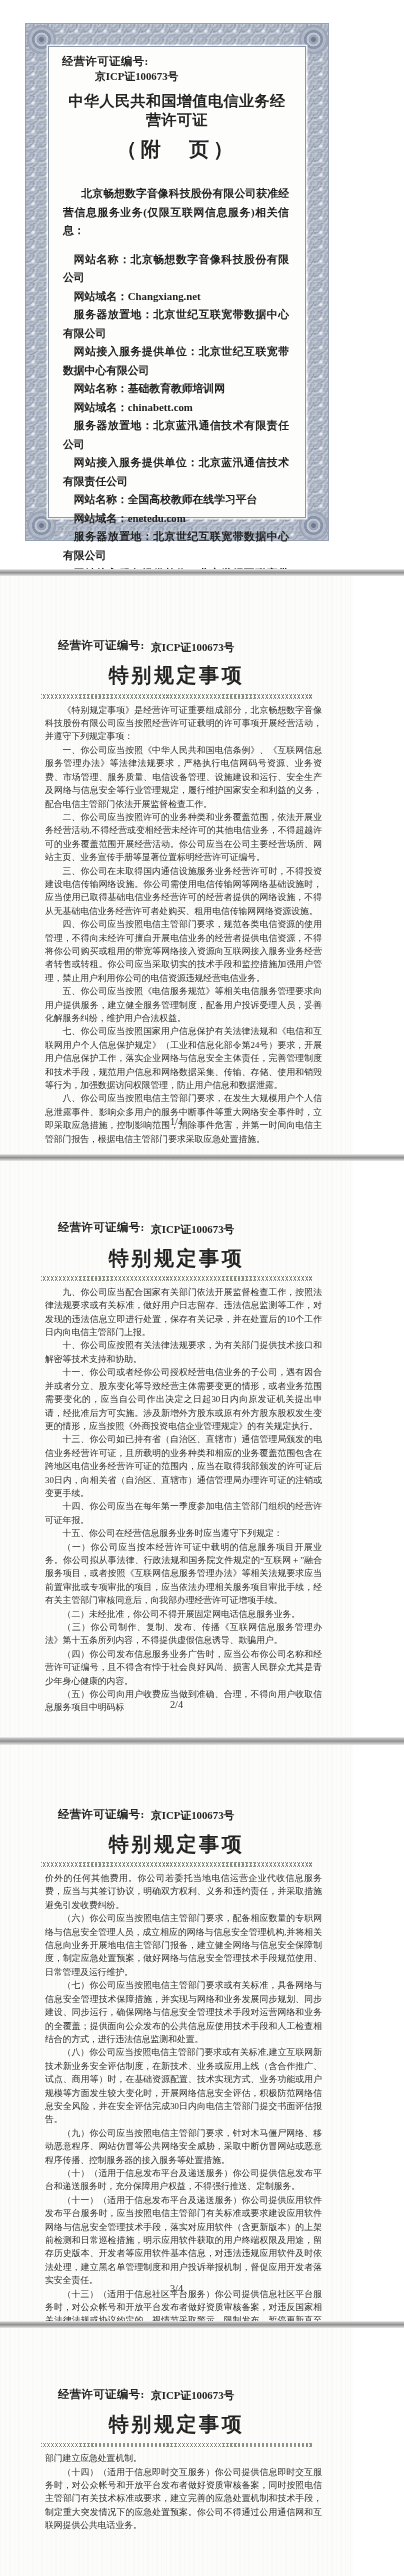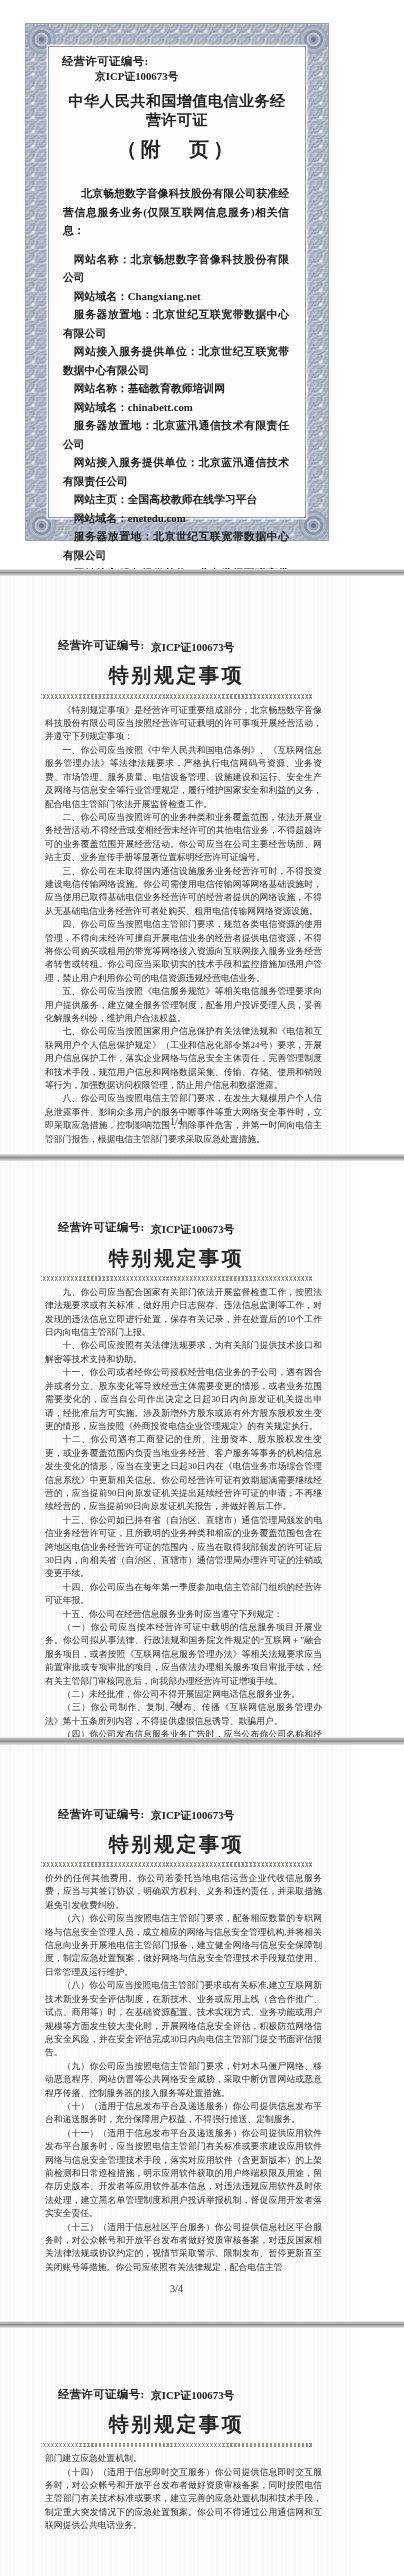--- a/index.html
+++ b/index.html
@@ -118,21 +118,21 @@
       <div class="cert-body">
         <p class="cert-intro">北京畅想数字音像科技股份有限公司获准经营信息服务业务(仅限互联网信息服务)相关信息：</p>
         <div class="entry">网站名称：北京畅想数字音像科技股份有限公司</div>
         <div class="entry">网站域名：Changxiang.net</div>
         <div class="entry">服务器放置地：北京世纪互联宽带数据中心有限公司</div>
         <div class="entry">网站接入服务提供单位：北京世纪互联宽带数据中心有限公司</div>
         <div class="entry">网站名称：基础教育教师培训网</div>
         <div class="entry">网站域名：chinabett.com</div>
         <div class="entry">服务器放置地：北京蓝汛通信技术有限责任公司</div>
         <div class="entry">网站接入服务提供单位：北京蓝汛通信技术有限责任公司</div>
-        <div class="entry">网站主页：全国高校教师在线学习平台</div>
+        <div class="entry">网站名称：全国高校教师在线学习平台</div>
         <div class="entry">网站域名：enetedu.com</div>
         <div class="entry">服务器放置地：北京世纪互联宽带数据中心有限公司</div>
         <div class="entry">网站接入服务提供单位：北京世纪互联宽带数据中心有限公司</div>
       </div>
     </div>
   </div>
 </div>
 
 <div class="page-sep"></div>
 
@@ -162,21 +162,20 @@
   <div class="head">
     <span class="hlbl">经营许可证编号:</span>
     <span class="hnum">京ICP证100673号</span>
   </div>
   <h2 class="stitle">特别规定事项</h2>
   <div class="squiggle"></div>
   <div class="body-text">
     <p class="para">九、你公司应当配合国家有关部门依法开展监督检查工作，按照法律法规要求或有关标准，做好用户日志留存、违法信息监测等工作，对发现的违法信息立即进行处置，保存有关记录，并在处置后的10个工作日内向电信主管部门上报。</p>
     <p class="para">十、你公司应按照有关法律法规要求，为有关部门提供技术接口和解密等技术支持和协助。</p>
     <p class="para">十一、你公司或者经你公司授权经营电信业务的子公司，遇有因合并或者分立、股东变化等导致经营主体需要变更的情形，或者业务范围需要变化的，应当自公司作出决定之日起30日内向原发证机关提出申请，经批准后方可实施。涉及新增外方股东或原有外方股东股权发生变更的情形，应当按照《外商投资电信企业管理规定》的有关规定执行。</p>
-    <p class="para">十二、你公司遇有工商登记的住所、注册资本、股东股权发生变更，或业务覆盖范围内负责当地业务经营、客户服务等事务的机构信息发生变化的情形，应当在变更之日起30日内在《电信业务市场综合管理信息系统》中更新相关信息。你公司经营许可证有效期届满需要继续经营的，应当提前90日向原发证机关提出延续经营许可证的申请；不再继续经营的，应当提前90日向原发证机关报告，并做好善后工作。</p>
     <p class="para">十三、你公司如已持有省（自治区、直辖市）通信管理局颁发的电信业务经营许可证，且所载明的业务种类和相应的业务覆盖范围包含在跨地区电信业务经营许可证的范围内，应当在取得我部颁发的许可证后30日内，向相关省（自治区、直辖市）通信管理局办理许可证的注销或变更手续。</p>
     <p class="para">十四、你公司应当在每年第一季度参加电信主管部门组织的经营许可证年报。</p>
     <p class="para">十五、你公司在经营信息服务业务时应当遵守下列规定：</p>
     <p class="para">（一）你公司应当按本经营许可证中载明的信息服务项目开展业务。你公司拟从事法律、行政法规和国务院文件规定的“互联网＋”融合服务项目，或者按照《互联网信息服务管理办法》等相关法规要求应当前置审批或专项审批的项目，应当依法办理相关服务项目审批手续，经有关主管部门审核同意后，向我部办理经营许可证增项手续。</p>
     <p class="para">（二）未经批准，你公司不得开展固定网电话信息服务业务。</p>
     <p class="para">（三）你公司制作、复制、发布、传播《互联网信息服务管理办法》第十五条所列内容，不得提供虚假信息诱导、欺骗用户。</p>
     <p class="para">（四）你公司发布信息服务业务广告时，应当公布你公司名称和经营许可证编号，且不得含有悖于社会良好风尚、损害人民群众尤其是青少年身心健康的内容。</p>
     <p class="para">（五）你公司向用户收费应当做到准确、合理，不得向用户收取信息服务项目中明码标</p>
   </div>
   <div class="pagenum">2/4</div>
@@ -187,20 +186,21 @@
 <div class="page page-cont p4">
   <div class="head">
     <span class="hlbl">经营许可证编号:</span>
     <span class="hnum">京ICP证100673号</span>
   </div>
   <h2 class="stitle">特别规定事项</h2>
   <div class="squiggle"></div>
   <div class="body-text">
     <p class="para cont">价外的任何其他费用。你公司若委托当地电信运营企业代收信息服务费，应当与其签订协议，明确双方权利、义务和违约责任，并采取措施避免引发收费纠纷。</p>
     <p class="para">（六）你公司应当按照电信主管部门要求，配备相应数量的专职网络与信息安全管理人员，成立相应的网络与信息安全管理机构,并将相关信息向业务开展地电信主管部门报备，建立健全网络与信息安全保障制度，制定应急处置预案，做好网络与信息安全管理技术手段规范使用、日常管理及运行维护。</p>
+    <p class="para">（七）你公司应当按照电信主管部门要求或有关标准，具备网络与信息安全管理技术保障措施，并实现与网络和业务发展同步规划、同步建设、同步运行，确保网络与信息安全管理技术手段对运营网络和业务的全覆盖；提供面向公众发布的公共信息应使用技术手段和人工检查相结合的方式，进行违法信息监测和处置。</p>
     <p class="para">（八）你公司应当按照电信主管部门要求或有关标准,建立互联网新技术新业务安全评估制度，在新技术、业务或应用上线（含合作推广、试点、商用等）时，在基础资源配置、技术实现方式、业务功能或用户规模等方面发生较大变化时，开展网络信息安全评估，积极防范网络信息安全风险，并在安全评估完成30日内向电信主管部门提交书面评估报告。</p>
     <p class="para">（九）你公司应当按照电信主管部门要求，针对木马僵尸网络、移动恶意程序、网站仿冒等公共网络安全威胁，采取中断仿冒网站或恶意程序传播、控制服务器的接入服务等处置措施。</p>
     <p class="para">（十）（适用于信息发布平台及递送服务）你公司提供信息发布平台和递送服务时，充分保障用户权益，不得强行推送、定制服务。</p>
     <p class="para">（十一）（适用于信息发布平台及递送服务）你公司提供应用软件发布平台服务时，应当按照电信主管部门有关标准或要求建设应用软件网络与信息安全管理技术手段，落实对应用软件（含更新版本）的上架前检测和日常巡检措施，明示应用软件获取的用户终端权限及用途，留存历史版本、开发者等应用软件基本信息，对违法违规应用软件及时依法处理，建立黑名单管理制度和用户投诉举报机制，督促应用开发者落实安全责任。</p>
     <p class="para">（十三）（适用于信息社区平台服务）你公司提供信息社区平台服务时，对公众帐号和开放平台发布者做好资质审核备案，对违反国家相关法律法规或协议约定的，视情节采取警示、限制发布、暂停更新直至关闭账号等措施。你公司应依照有关法律规定，配合电信主管</p>
   </div>
   <div class="pagenum">3/4</div>
 </div>
 
 <div class="page-sep"></div>

